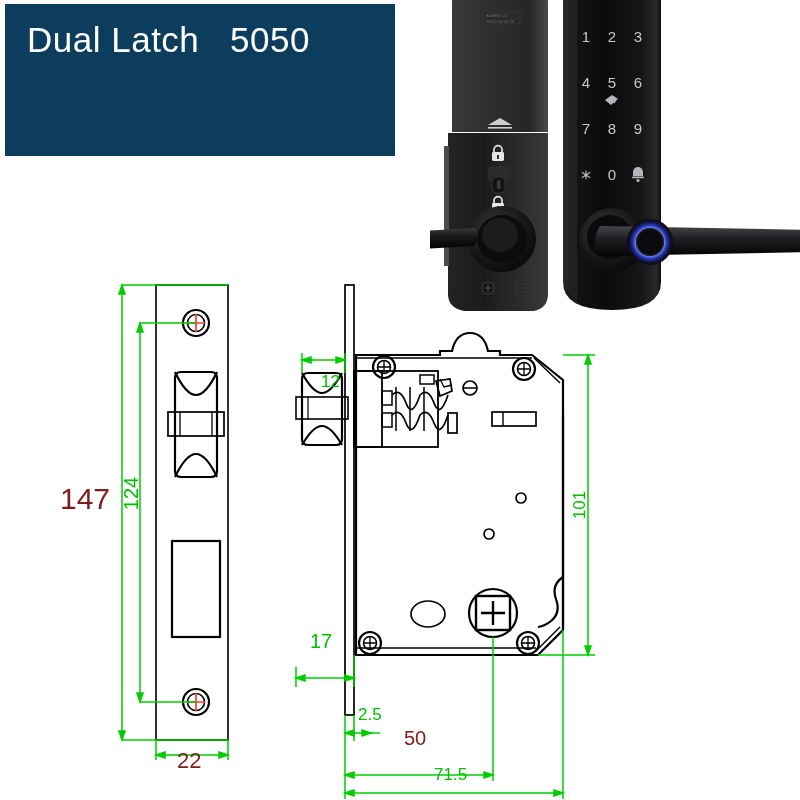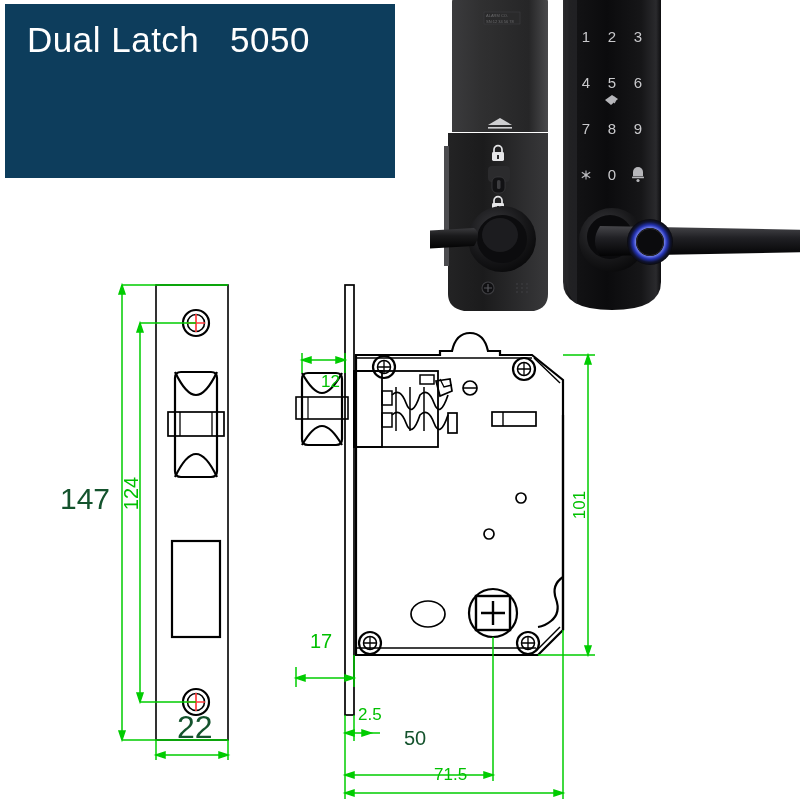--- a/index.html
+++ b/index.html
@@ -1,38 +1,38 @@
 <!DOCTYPE html>
 <html><head>
 <meta charset="utf-8">
 <style>
   html,body{margin:0;padding:0;background:#ffffff;}
   body{width:800px;height:800px;position:relative;overflow:hidden;
        font-family:"Liberation Sans","DejaVu Sans",sans-serif;}
 
   
   #title-banner{
-    position:absolute;left:5px;top:4px;width:390px;height:174px;
+    position:absolute;left:5px;top:4px;width:390px;height:152px;
     background:#0d3d5c;box-sizing:border-box;
     padding:14px 0 16px 22px;color:#ffffff;
   }
   #title-banner .line1{font-size:35px;line-height:44px;letter-spacing:.5px;white-space:pre;}
   #title-banner .line2{font-size:35px;line-height:44px;margin-top:28px;white-space:pre;}
 
   
   #product-photo{position:absolute;left:430px;top:-6px;width:375px;height:340px;}
   #product-photo svg{display:block;}
 
   
   #drawing{position:absolute;left:0;top:255px;width:800px;height:545px;}
   #drawing svg{display:block;}
 
   
   .dimtxt{position:absolute;white-space:pre;}
-  .dim-black{color:#14532d;}
+  .dim-black{color:#7f1d1d;}
   .dim-green{color:#00c000;}
   .rot90{transform:rotate(-90deg);transform-origin:50% 50%;}
 </style>
 </head>
 <body>
 
 <div id="title-banner">
   <div class="line1">Dual Latch   5050</div>
 </div>
 
@@ -358,21 +358,21 @@
     <line x1="563" y1="375" x2="563" y2="544"></line>
     <line x1="345" y1="486" x2="345" y2="544"></line>
   </g>
 </svg>
 </div>
 
 <div class="dimtxt dim-black" style="left:60px;top:482px;font-size:30px;">147</div>
 
 <div class="dimtxt dim-green rot90" style="left:115px;top:482px;font-size:20px;">124</div>
 
-<div class="dimtxt dim-black" style="left:177px;top:709px;font-size:32px;">22</div>
+<div class="dimtxt dim-black" style="left:177px;top:748px;font-size:22px;">22</div>
 
 <div class="dimtxt dim-green" style="left:309px;top:372px;font-size:17px;margin-left:12px;">12</div>
 
 <div class="dimtxt dim-green rot90" style="left:566px;top:495px;font-size:17px;">101</div>
 
 <div class="dimtxt dim-green" style="left:310px;top:630px;font-size:20px;">17</div>
 
 <div class="dimtxt dim-green" style="left:358px;top:705px;font-size:17px;">2.5</div>
 
 <div class="dimtxt dim-black" style="left:404px;top:727px;font-size:20px;">50</div>

